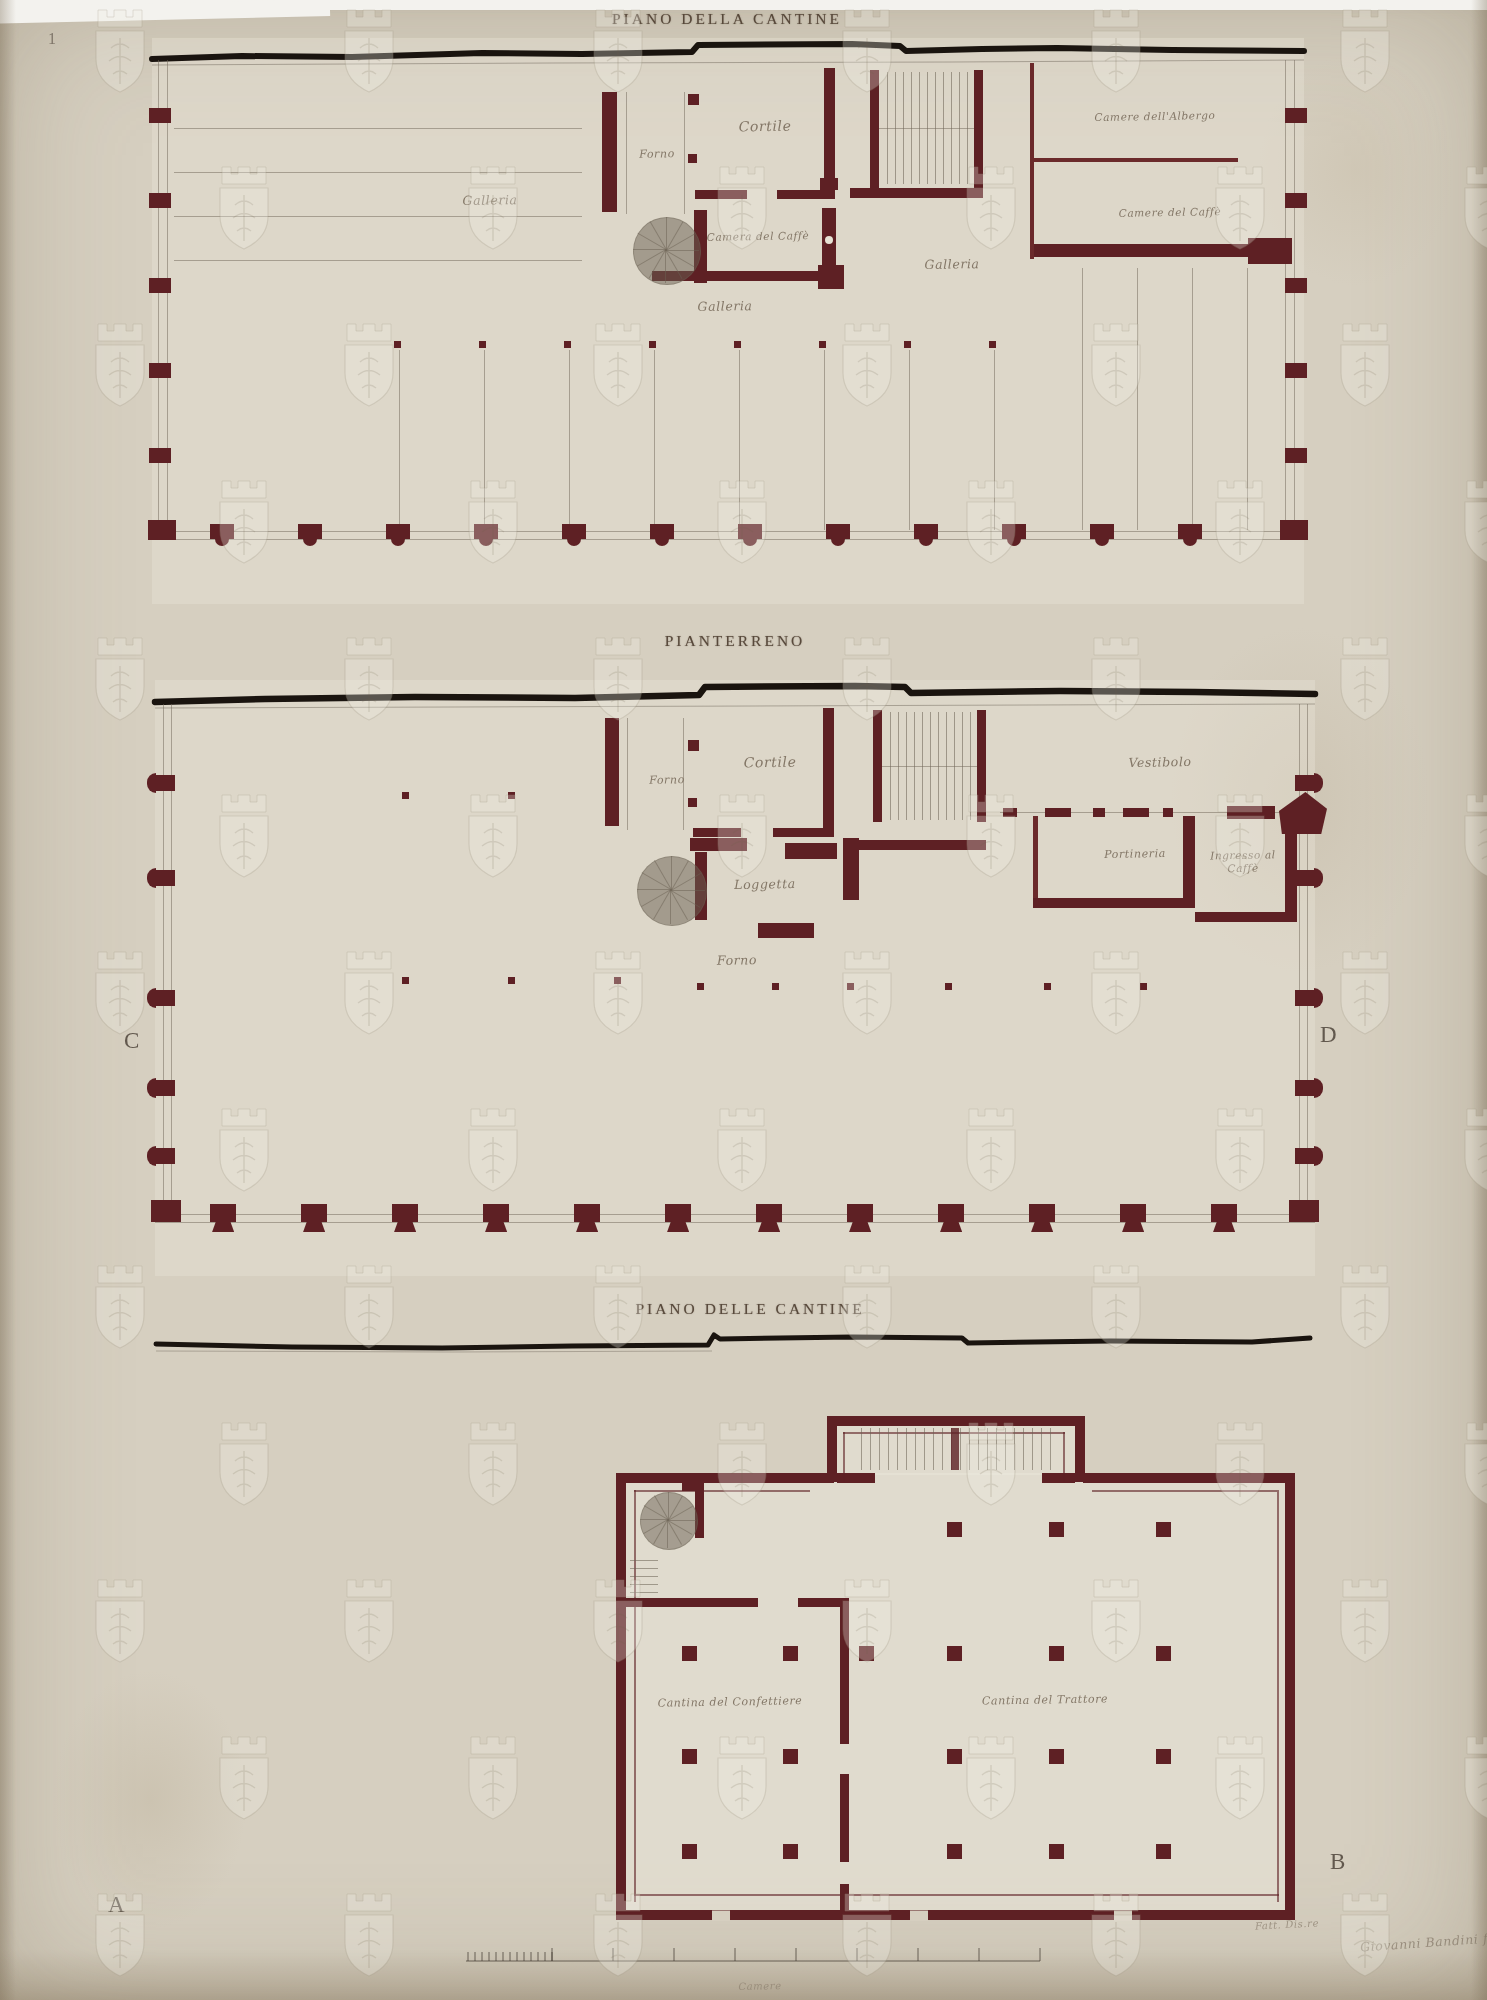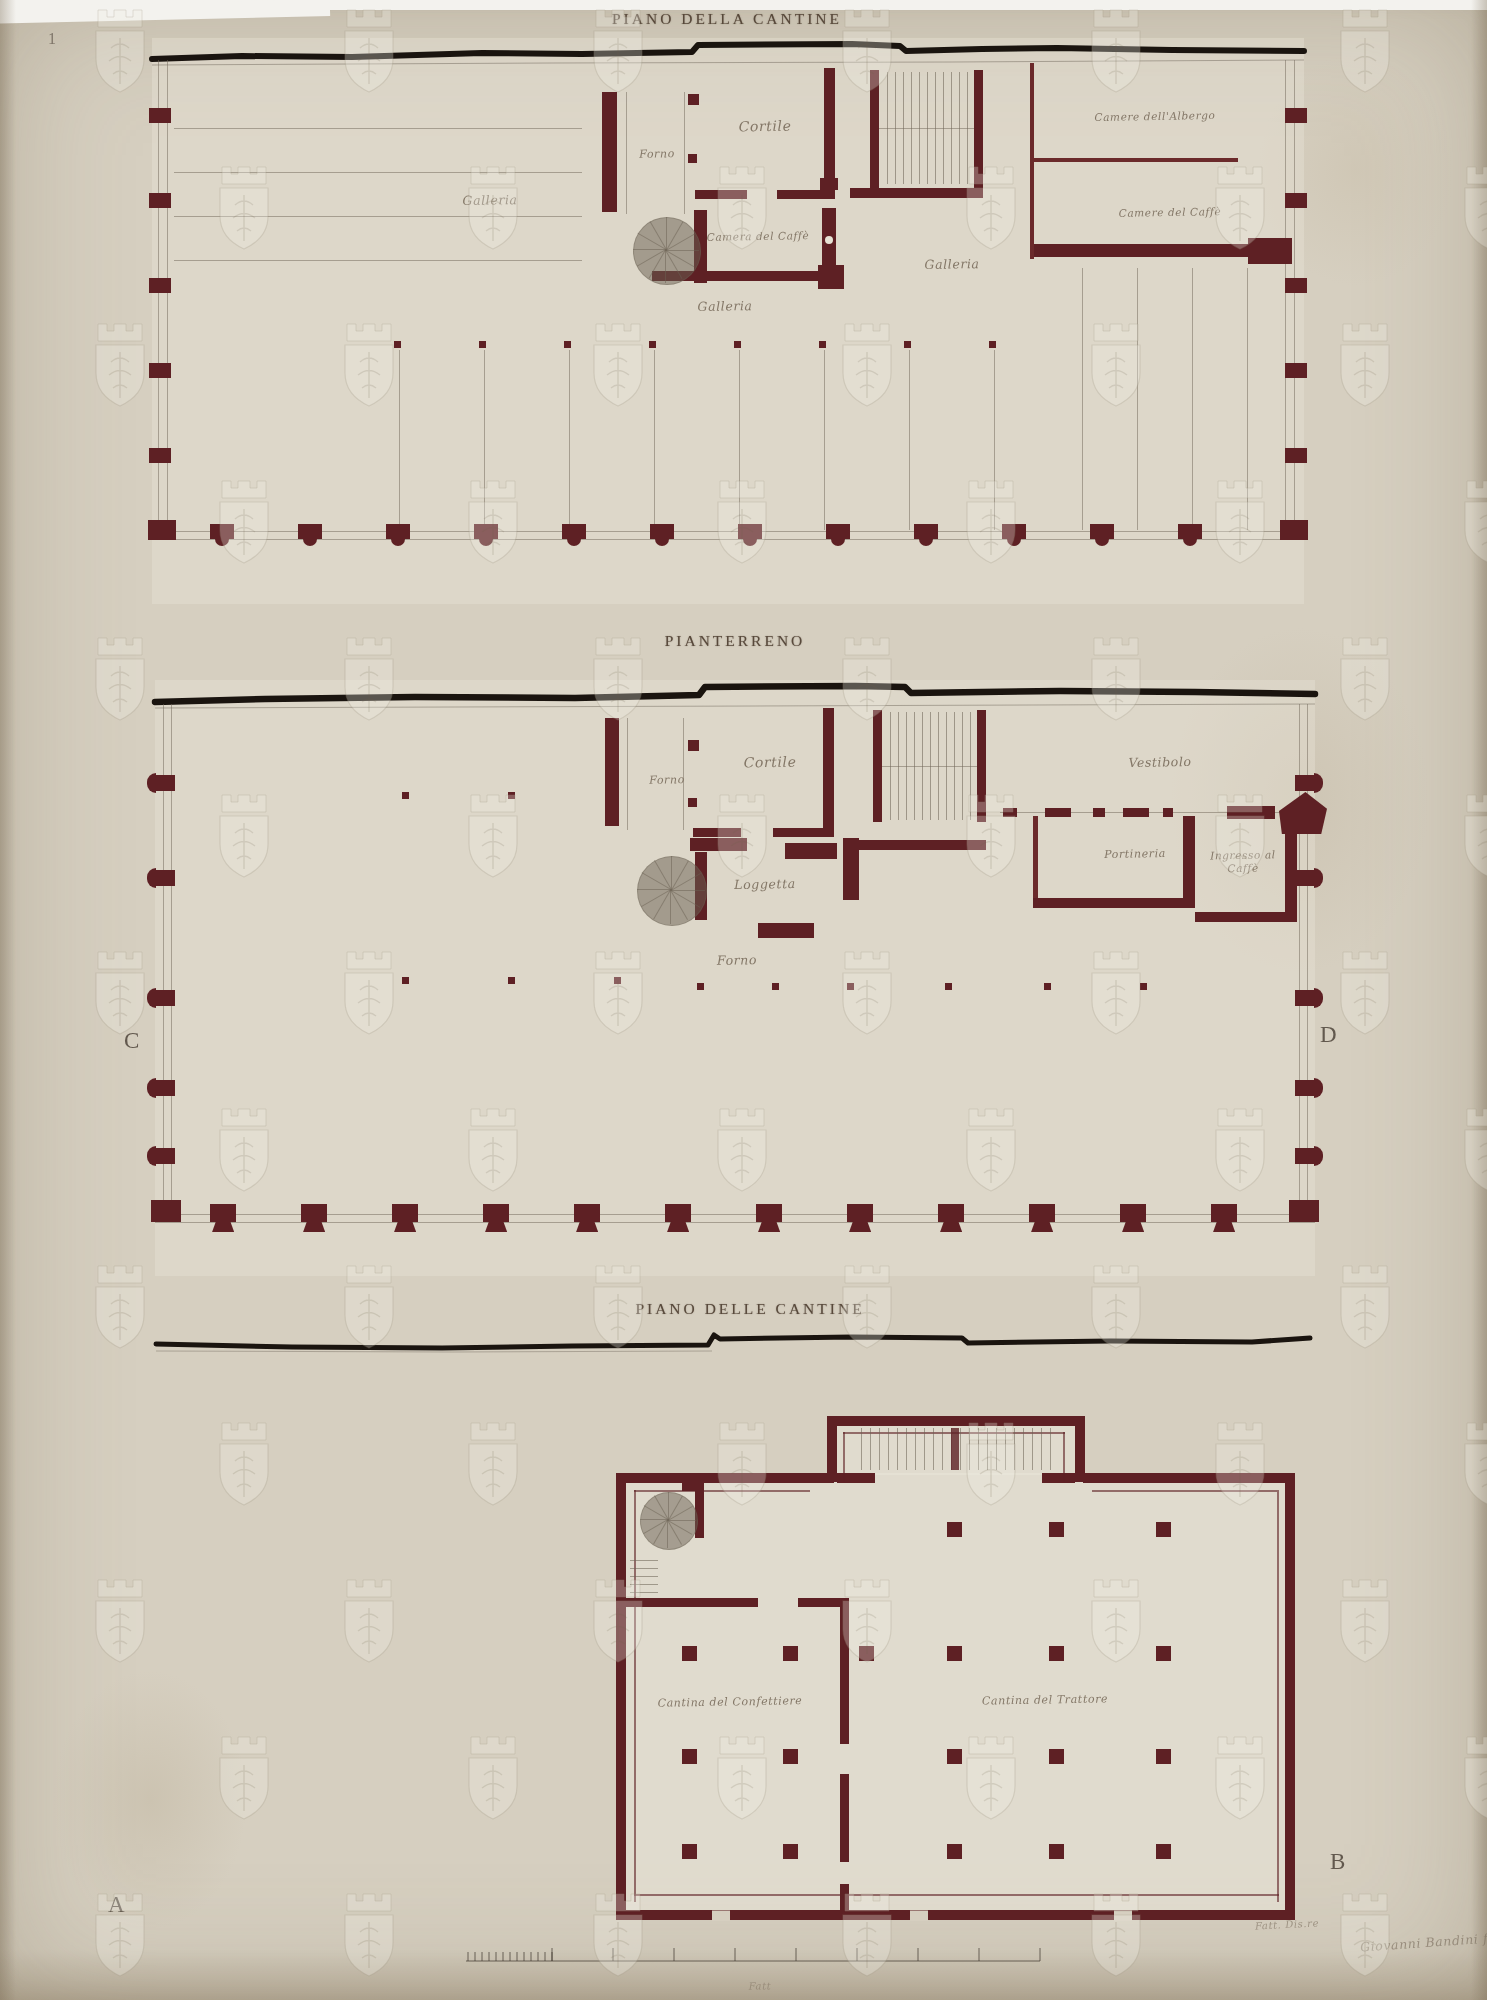--- a/index.html
+++ b/index.html
@@ -463,21 +463,21 @@
     <i class="abs" style="left:758px;top:588px;width:18px;height:10px;background:var(--paper,#d6cfc0);border-top:1px solid rgba(94,32,36,.5);"></i>
     <i class="abs" style="left:962px;top:588px;width:18px;height:10px;background:var(--paper,#d6cfc0);border-top:1px solid rgba(94,32,36,.5);"></i>
 
     <div class="rlabel" style="left:578px;top:380px;font-size:11px;">Cantina del Confettiere</div>
     <div class="rlabel" style="left:893px;top:378px;font-size:11px;">Cantina del Trattore</div>
   </div>
 
   <svg id="scalebar" width="580" height="36" style="left:466px;top:1946px;">
     <path id="sbticks" fill="none" stroke="rgba(60,52,44,.7)" stroke-width="1" d="M0 15H574M2 6V15M9 6V15M16 6V15M23 6V15M30 6V15M37 6V15M44 6V15M51 6V15M58 6V15M65 6V15M72 6V15M79 6V15M86 6V15M86 2V15M147 2V15M208 2V15M269 2V15M330 2V15M391 2V15M452 2V15M513 2V15M574 2V15"></path>
   </svg>
-  <div class="rlabel" style="left:760px;top:1986px;font-size:10px;opacity:.55;">Fatt</div>
+  <div class="rlabel" style="left:760px;top:1986px;font-size:10px;opacity:.55;">Camere</div>
 
   <div class="abs" style="left:1225px;top:1905px;width:260px;height:50px;">
     <span class="rlabel" style="left:30px;top:14px;font-size:10px;opacity:.65;transform:rotate(-3deg);">Fatt. Dis.re</span>
     <span class="rlabel" style="left:135px;top:30px;font-size:12.5px;opacity:.7;transform:rotate(-4deg);">Giovanni Bandini f.</span>
   </div>
 
   <div id="watermarks">
       <div class="sh" style="left: 88px; top: 8px; width: 64px; height: 96px;">
         <svg width="64" height="96" viewBox="0 0 64 96">
  <path d="M10 2h9v7h7V2h12v7h7V2h9v17H10z" fill="rgba(241,238,229,.55)" stroke="rgba(156,146,126,.45)" stroke-width="1"></path>

